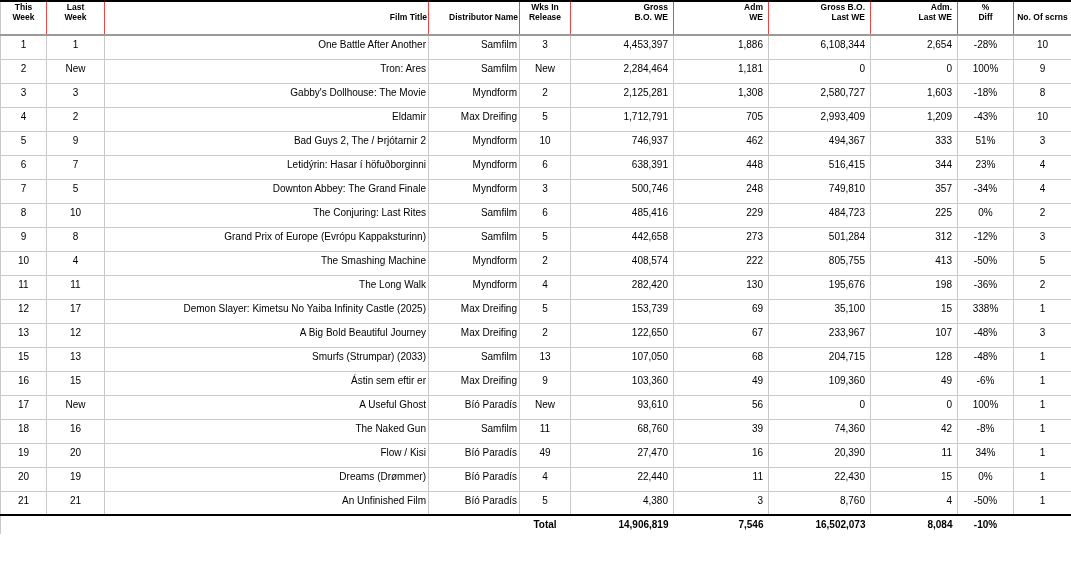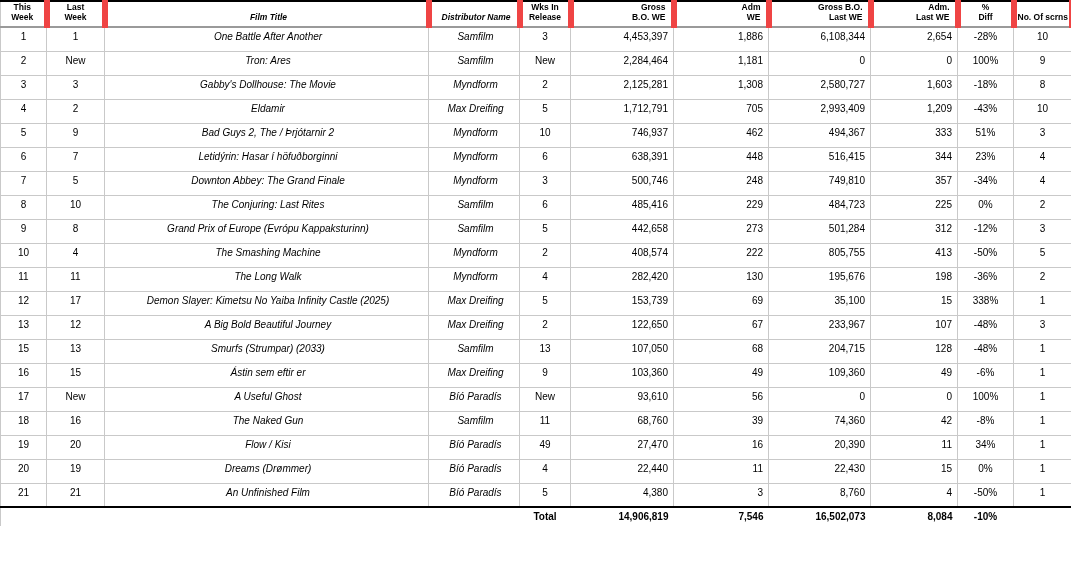--- a/index.html
+++ b/index.html
@@ -35,41 +35,41 @@
   col.c9  { width: 56px; }
   col.c10 { width: 58px; }
 
   thead tr { height: 22px; }
   thead th {
     font-size: 8.5px;
     line-height: 10px;
     font-weight: bold;
     text-align: center;
     vertical-align: bottom;
-    padding: 0 1px 4px 1px;
-    border-right: 6px solid #ef4444;
+    padding: 0 1px 12px 1px;
+    border-right: 1px solid #ef4444;
     border-bottom: 2px solid #9a9a9a;
     white-space: nowrap;
     overflow: hidden;
   }
 
   tbody tr { height: 24px; }
   tbody td {
     font-size: 10px;
     line-height: 11px;
     vertical-align: top;
     padding: 3px 2px 0 2px;
     border-right: 1px solid #c9c9c9;
     border-bottom: 1px solid #c9c9c9;
     white-space: nowrap;
     overflow: hidden;
   }
 
   .col-0, .col-1, .col-4, .col-9, .col-10 { text-align: center; }
-  .col-2, .col-3 { text-align: center; padding-left: 5px; font-style: italic; }
+  .col-2, .col-3 { text-align: right; padding-left: 5px; }
   .col-5, .col-6, .col-7, .col-8 { text-align: right; padding-right: 5px; }
 
   tfoot tr { height: 19px; }
   tfoot td {
     font-size: 10px;
     font-weight: bold;
     vertical-align: top;
     padding: 3px 2px 0 2px;
     border: none;
     border-top: 2px solid #000000;

